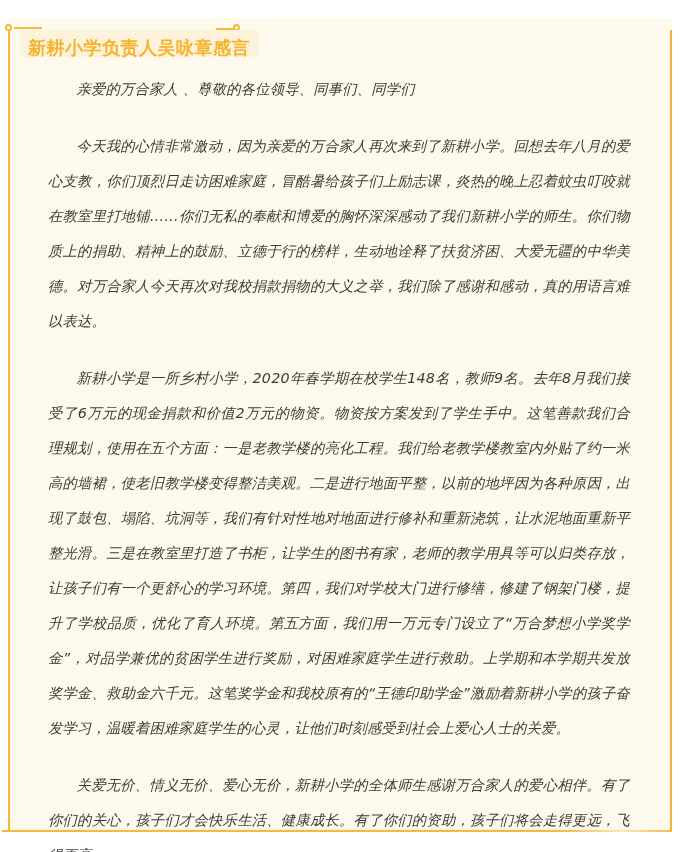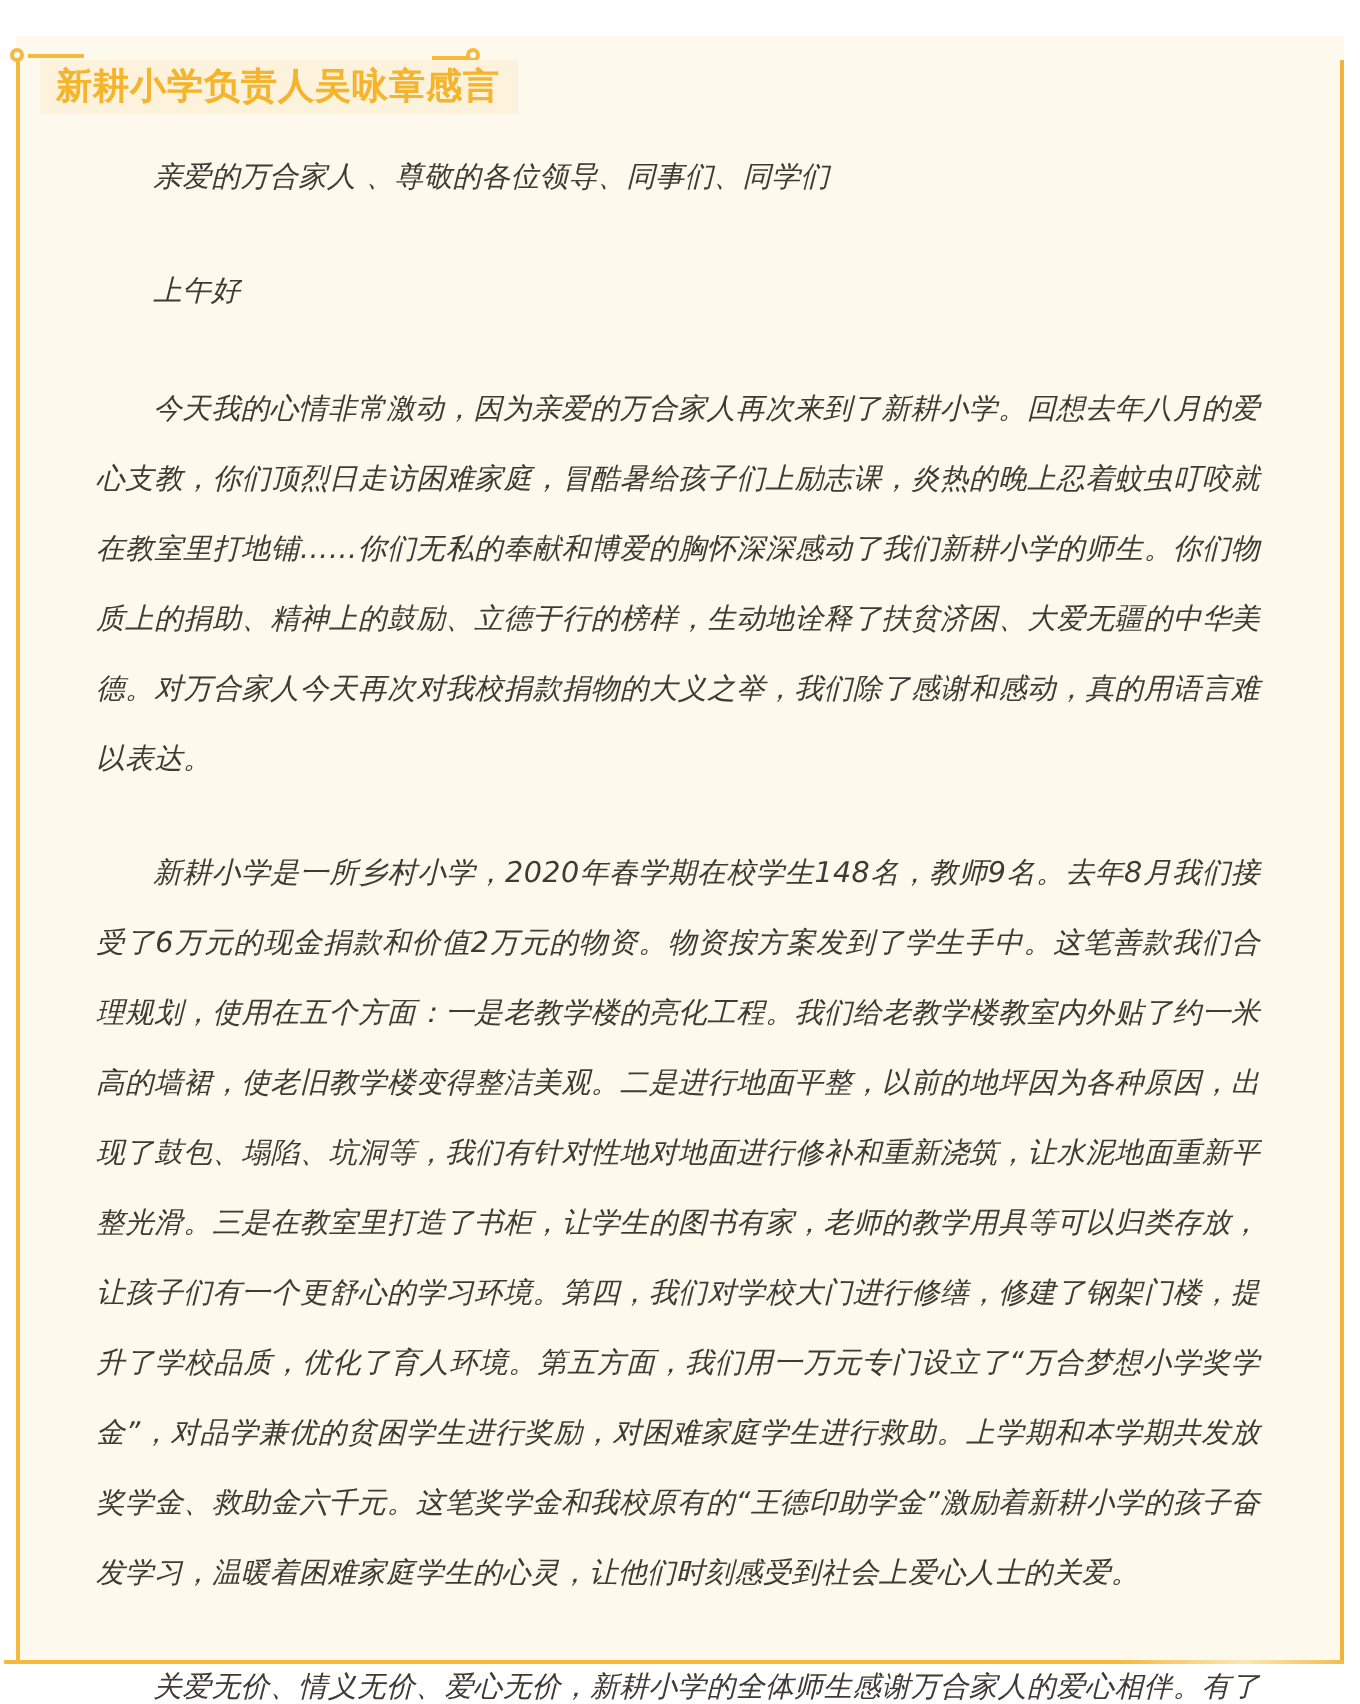--- a/index.html
+++ b/index.html
@@ -105,21 +105,21 @@
   .dot-tr { left: 233px; top: 24px; }
 
   
   .title-band {
     position: absolute;
     left: 20px;
     top: 30px;
     height: 27px;
     padding: 0 9px 0 8px;
     display: flex;
-    align-items: center;
+    align-items: flex-end;
     background: #fdf3dc;
   }
   .title-text {
     font-size: 18px;
     font-weight: bold;
     color: #f6b32c;
     letter-spacing: 0.5px;
     line-height: 1;
     white-space: nowrap;
     font-family: "DejaVu Sans", "Liberation Sans", sans-serif;
@@ -162,19 +162,18 @@
   <div class="frame-v-topright"></div>
   <div class="dot dot-tl"></div>
   <div class="dot dot-tr"></div>
 
   <div class="title-band">
     <span class="title-text">新耕小学负责人吴咏章感言</span>
   </div>
 
   <div class="body-copy">
     <p class="para indent">亲爱的万合家人 、尊敬的各位领导、同事们、同学们</p>
-    <p class="para indent greeting">上午好</p>
     <p class="para indent">今天我的心情非常激动，因为亲爱的万合家人再次来到了新耕小学。回想去年八月的爱心支教，你们顶烈日走访困难家庭，冒酷暑给孩子们上励志课，炎热的晚上忍着蚊虫叮咬就在教室里打地铺……你们无私的奉献和博爱的胸怀深深感动了我们新耕小学的师生。你们物质上的捐助、精神上的鼓励、立德于行的榜样，生动地诠释了扶贫济困、大爱无疆的中华美德。对万合家人今天再次对我校捐款捐物的大义之举，我们除了感谢和感动，真的用语言难以表达。</p>
     <p class="para indent">新耕小学是一所乡村小学，2020年春学期在校学生148名，教师9名。去年8月我们接受了6万元的现金捐款和价值2万元的物资。物资按方案发到了学生手中。这笔善款我们合理规划，使用在五个方面：一是老教学楼的亮化工程。我们给老教学楼教室内外贴了约一米高的墙裙，使老旧教学楼变得整洁美观。二是进行地面平整，以前的地坪因为各种原因，出现了鼓包、塌陷、坑洞等，我们有针对性地对地面进行修补和重新浇筑，让水泥地面重新平整光滑。三是在教室里打造了书柜，让学生的图书有家，老师的教学用具等可以归类存放，让孩子们有一个更舒心的学习环境。第四，我们对学校大门进行修缮，修建了钢架门楼，提升了学校品质，优化了育人环境。第五方面，我们用一万元专门设立了“万合梦想小学奖学金”，对品学兼优的贫困学生进行奖励，对困难家庭学生进行救助。上学期和本学期共发放奖学金、救助金六千元。这笔奖学金和我校原有的“王德印助学金”激励着新耕小学的孩子奋发学习，温暖着困难家庭学生的心灵，让他们时刻感受到社会上爱心人士的关爱。</p>
     <p class="para indent tight">关爱无价、情义无价、爱心无价，新耕小学的全体师生感谢万合家人的爱心相伴。有了你们的关心，孩子们才会快乐生活、健康成长。有了你们的资助，孩子们将会走得更远，飞得更高。</p>
   </div>
 
 </div>
 
 </body></html>

